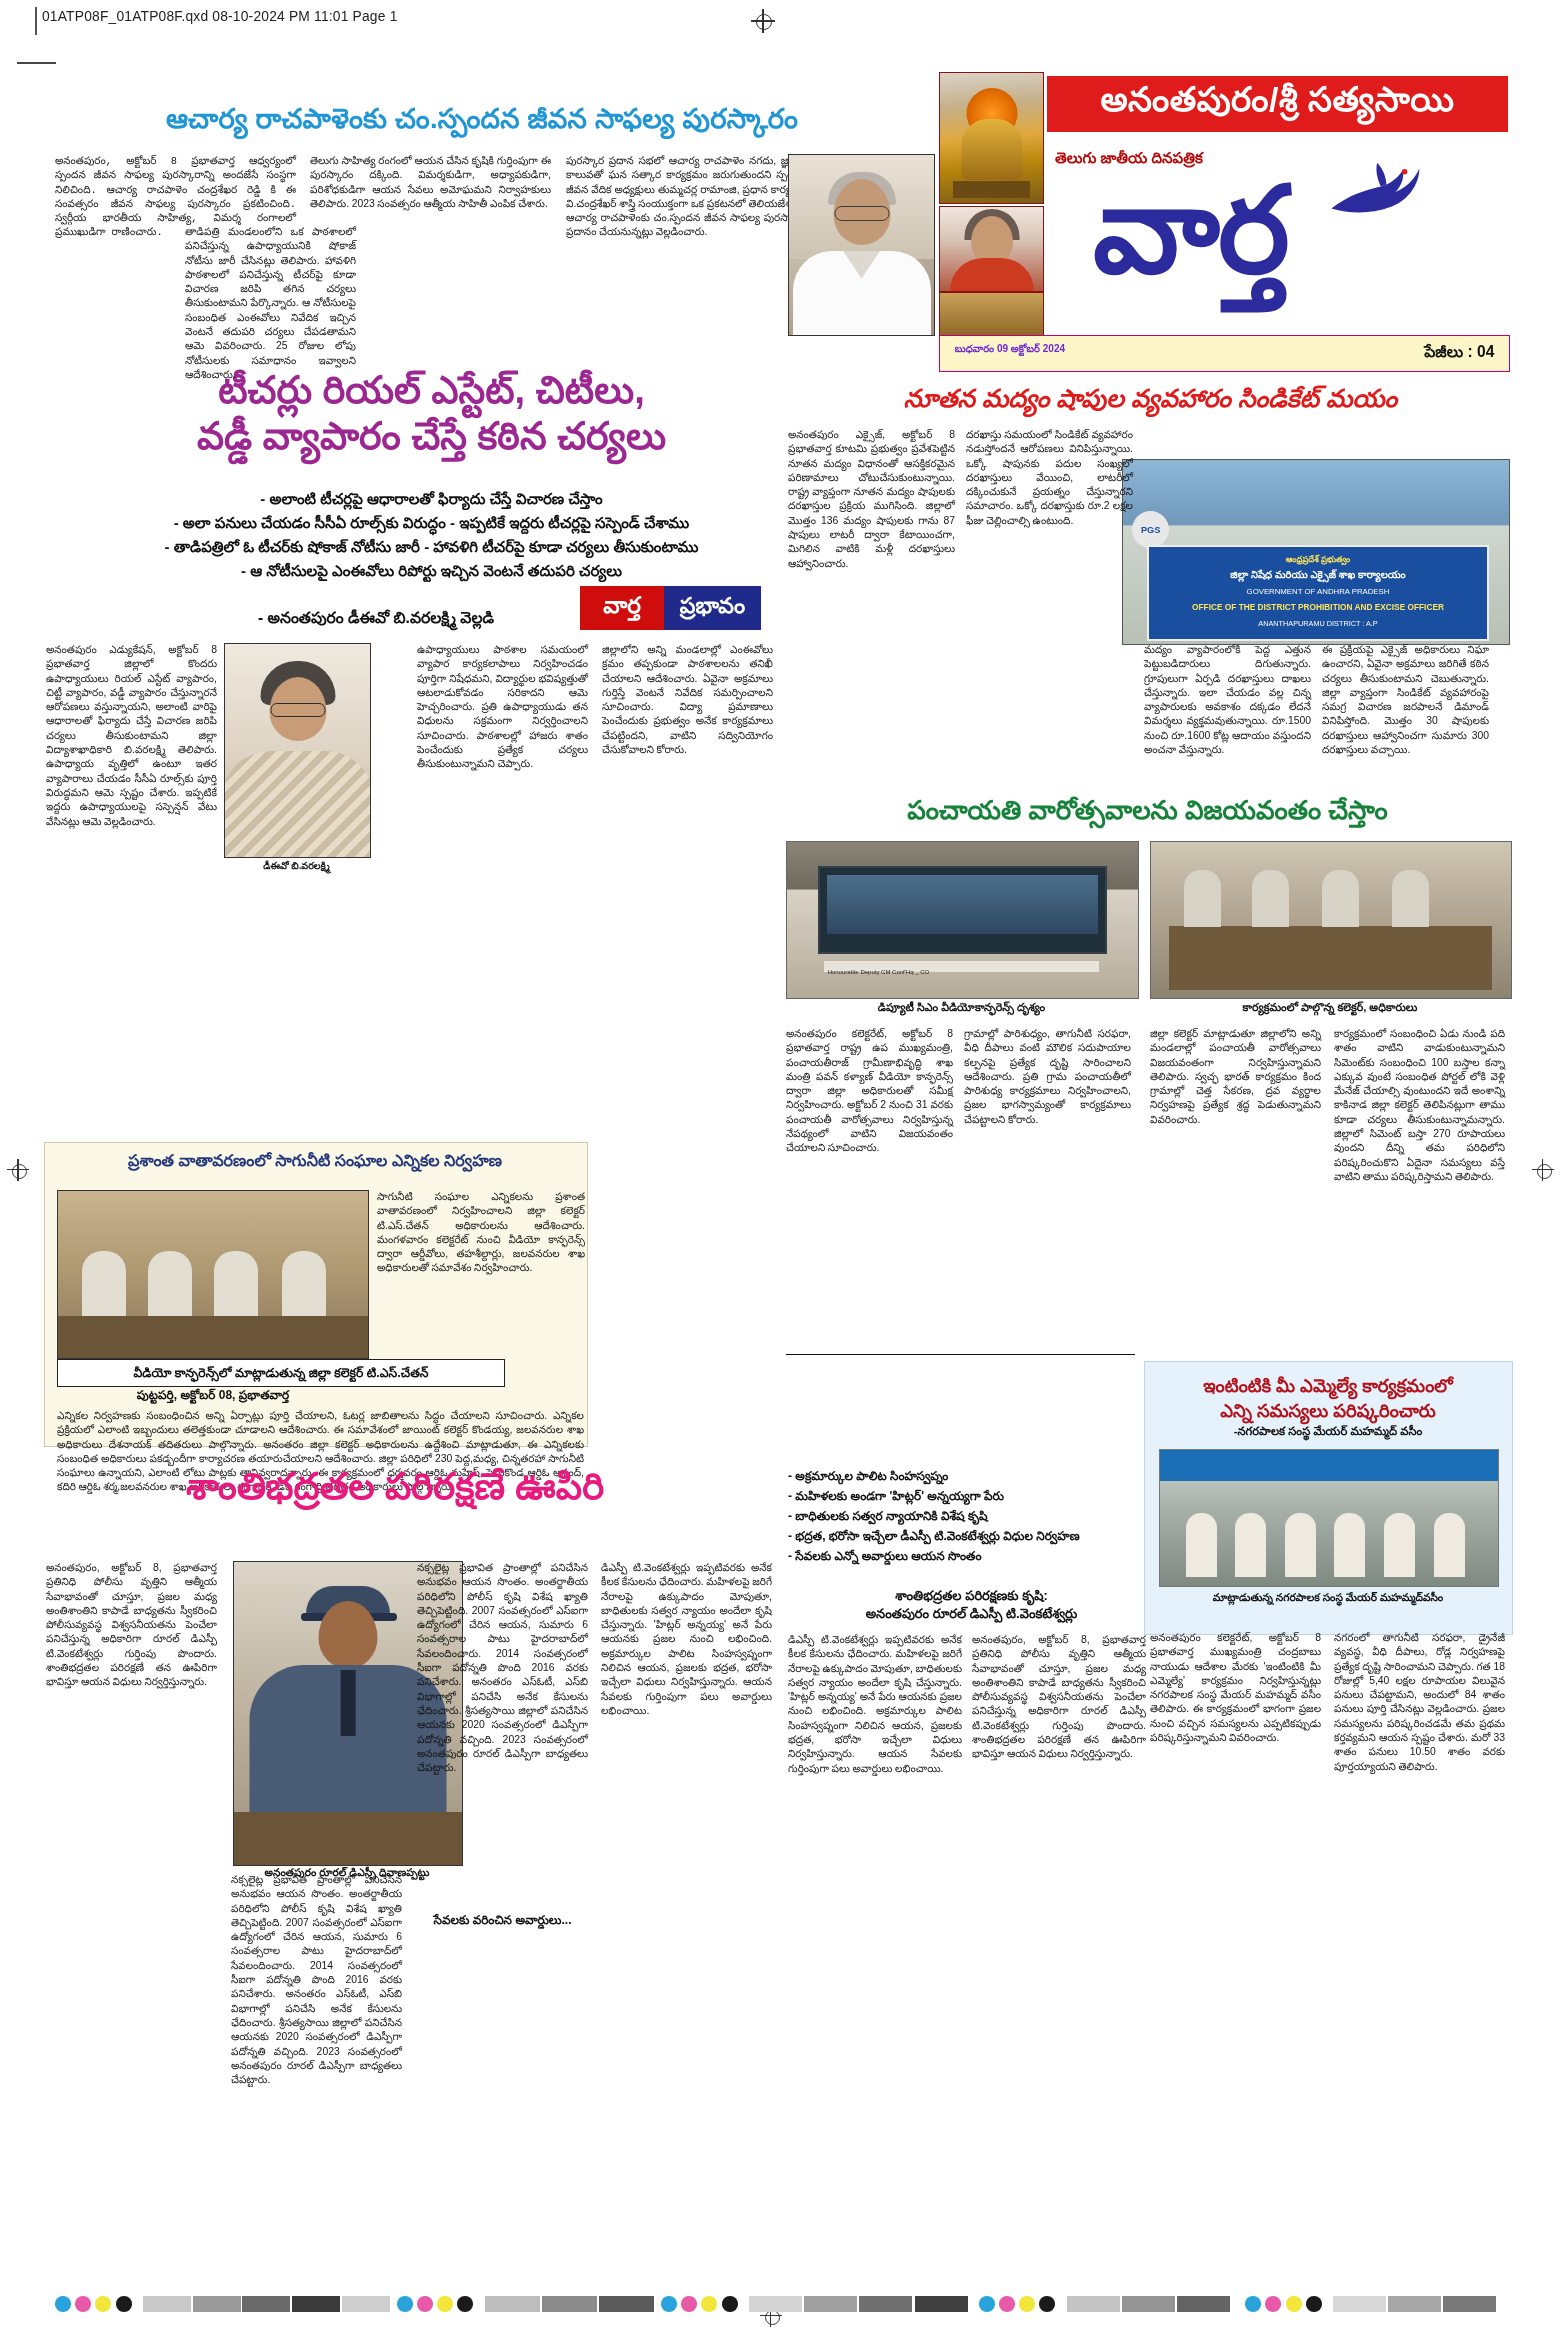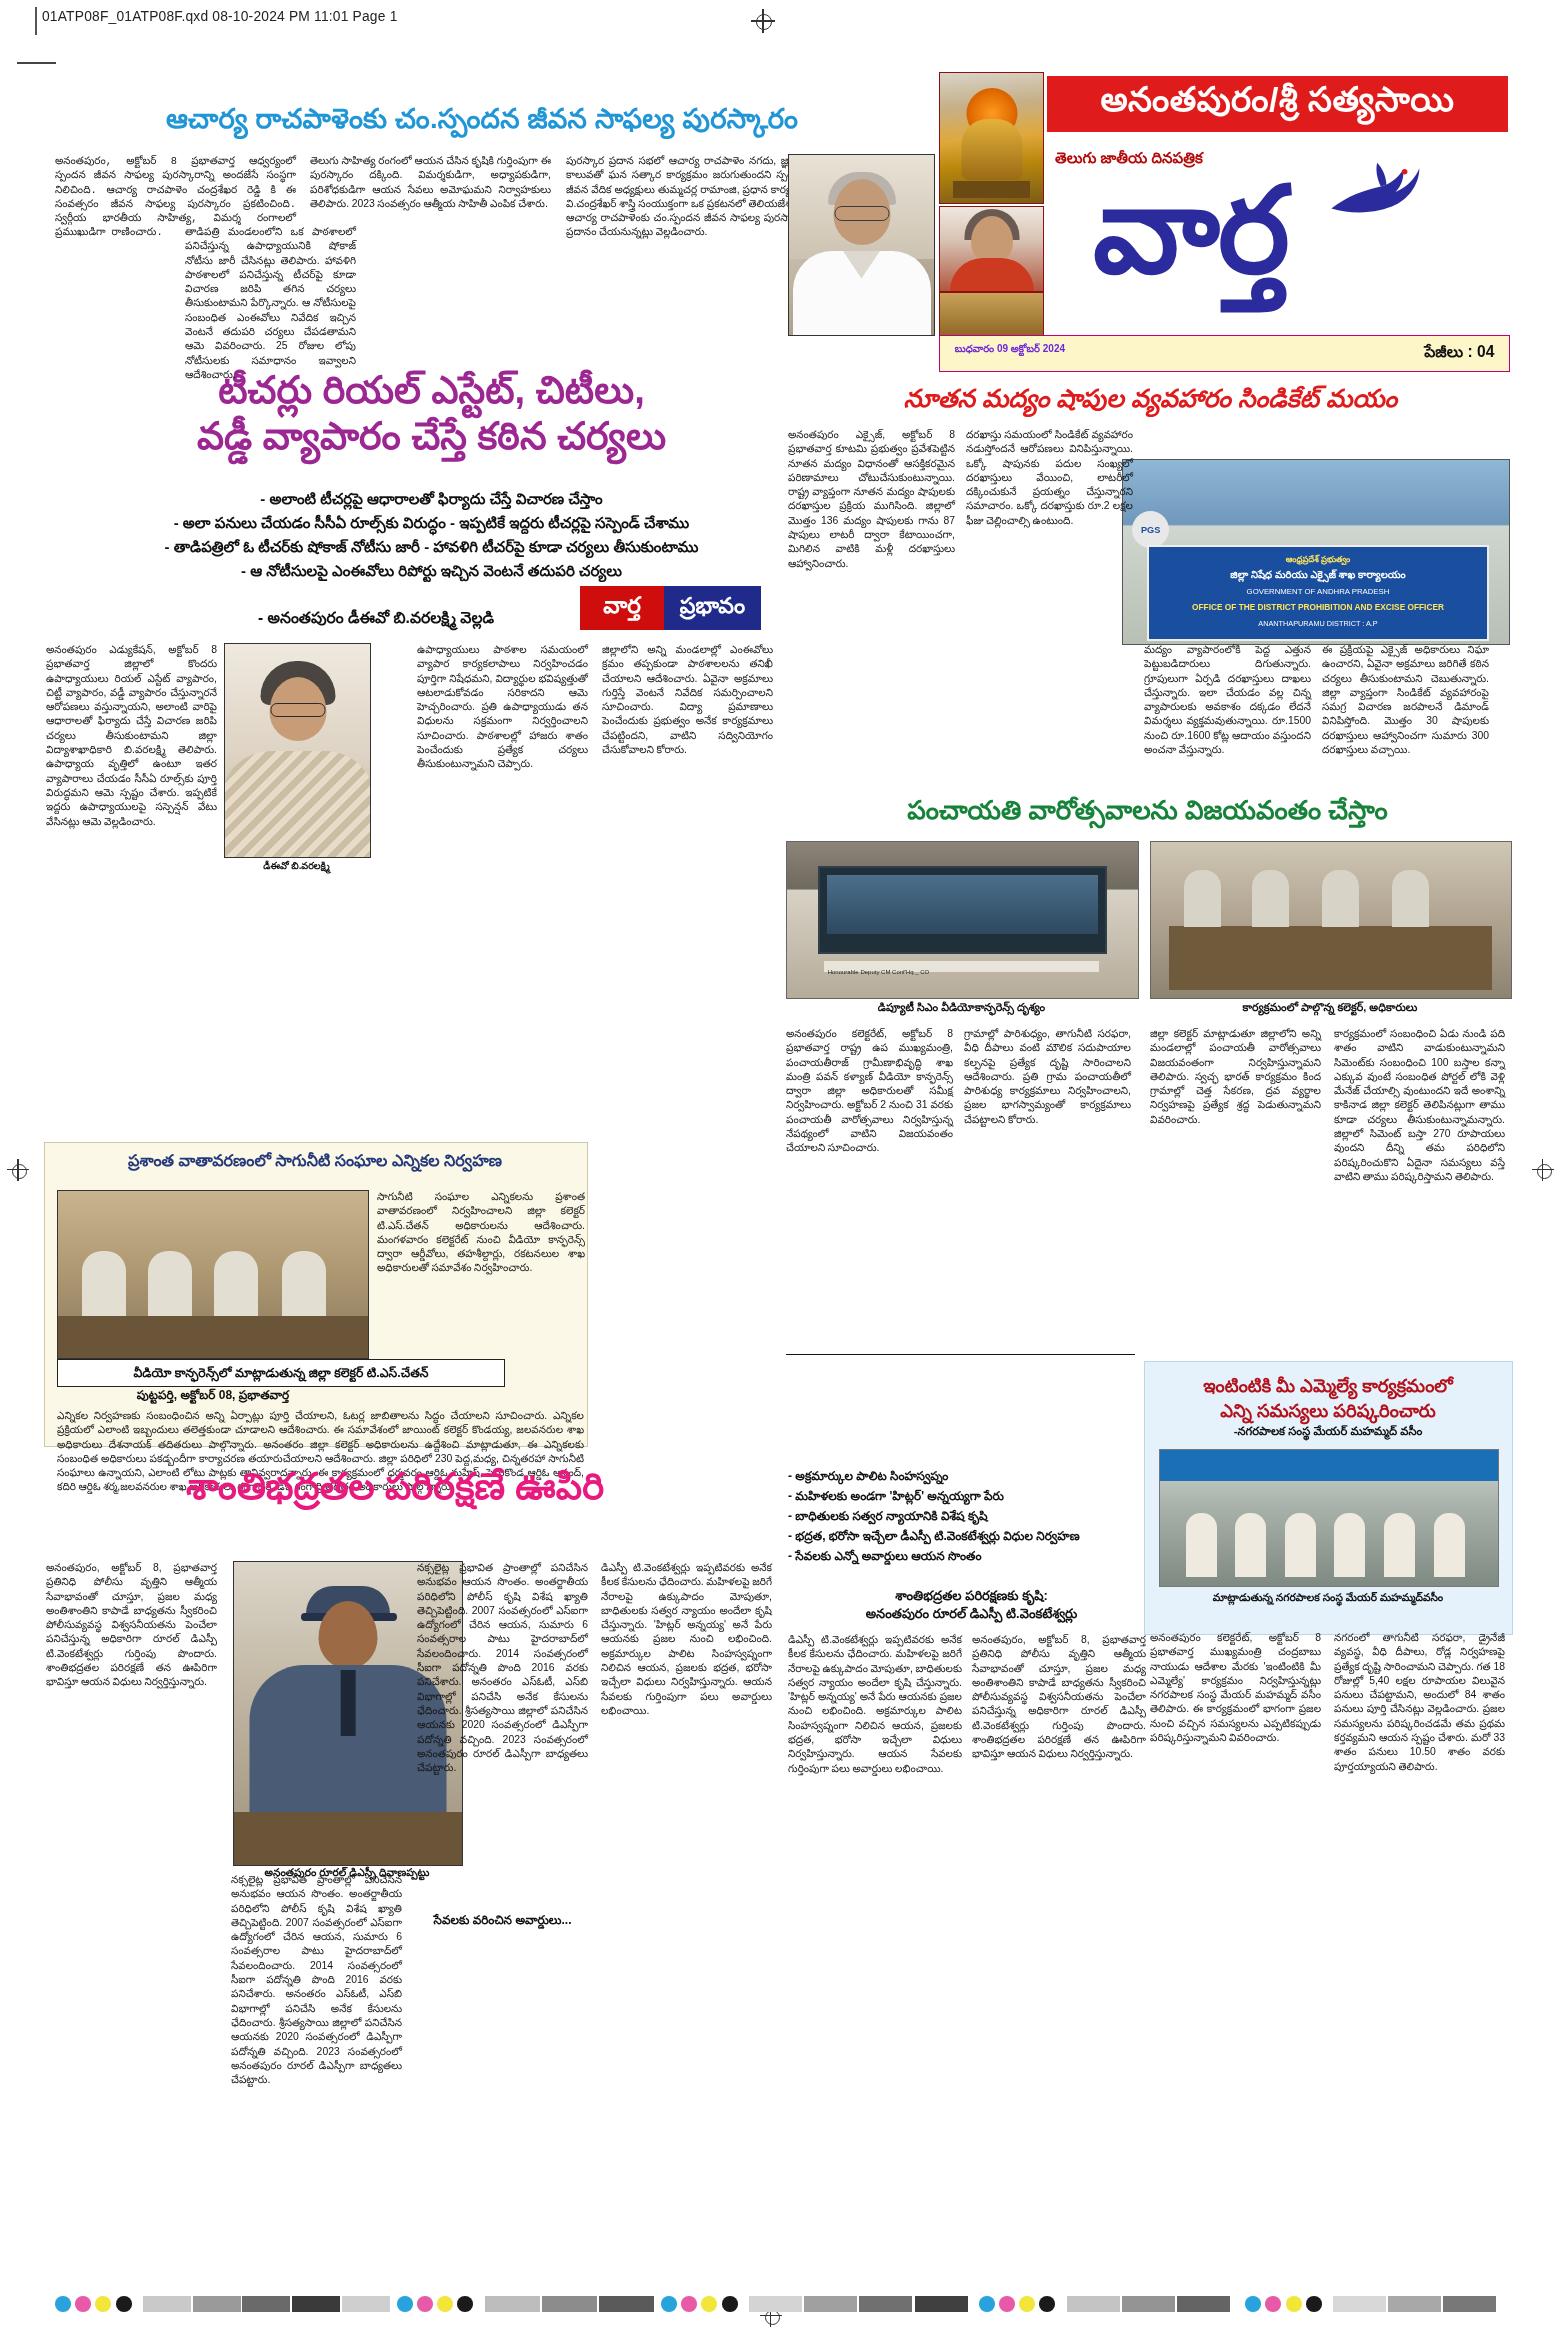--- a/index.html
+++ b/index.html
@@ -346,21 +346,21 @@
     <div class="pp" style="left:24px;"></div>
       <div class="pp" style="left:90px;"></div>
     <div class="pp" style="left:156px;"></div>
       <div class="pp" style="left:224px;"></div>
     <div class="tbl"></div>
   </div>
   <div class="irrCapBox">
     <span class="tel">వీడియో కాన్ఫరెన్స్‌లో మాట్లాడుతున్న జిల్లా కలెక్టర్ టి.ఎస్.చేతన్</span>
   </div>
   <div class="irrDate tel">పుట్టపర్తి, అక్టోబర్ 08, ప్రభాతవార్త</div>
-  <div class="irrText col-text tel" style="height:211px;">సాగునీటి సంఘాల ఎన్నికలను ప్రశాంత వాతావరణంలో నిర్వహించాలని జిల్లా కలెక్టర్ టి.ఎస్.చేతన్ అధికారులను ఆదేశించారు. మంగళవారం కలెక్టరేట్ నుంచి వీడియో కాన్ఫరెన్స్ ద్వారా ఆర్డీవోలు, తహశీల్దార్లు, రకటనలుల శాఖ అధికారులతో సమావేశం నిర్వహించారు.</div>
+  <div class="irrText col-text tel" style="height:211px;">సాగునీటి సంఘాల ఎన్నికలను ప్రశాంత వాతావరణంలో నిర్వహించాలని జిల్లా కలెక్టర్ టి.ఎస్.చేతన్ అధికారులను ఆదేశించారు. మంగళవారం కలెక్టరేట్ నుంచి వీడియో కాన్ఫరెన్స్ ద్వారా ఆర్డీవోలు, తహశీల్దార్లు, జలవనరుల శాఖ అధికారులతో సమావేశం నిర్వహించారు.</div>
   <div class="irrText2 col-text tel" style="height:55px;">ఎన్నికల నిర్వహణకు సంబంధించిన అన్ని ఏర్పాట్లు పూర్తి చేయాలని, ఓటర్ల జాబితాలను సిద్ధం చేయాలని సూచించారు. ఎన్నికల ప్రక్రియలో ఎలాంటి ఇబ్బందులు తలెత్తకుండా చూడాలని ఆదేశించారు. ఈ సమావేశంలో జాయింట్ కలెక్టర్ కొండయ్య, జలవనరుల శాఖ అధికారులు దేశనాయక్ తదితరులు పాల్గొన్నారు. అనంతరం జిల్లా కలెక్టర్ అధికారులను ఉద్దేశించి మాట్లాడుతూ, ఈ ఎన్నికలకు సంబంధిత అధికారులు పకడ్బందీగా కార్యాచరణ తయారుచేయాలని ఆదేశించారు. జిల్లా పరిధిలో 230 పెద్ద,మధ్య, చిన్నతరహా సాగునీటి సంఘాలు ఉన్నాయని, ఎలాంటి లోటు పాట్లకు తావివ్వరాదన్నారు. ఈ కార్యక్రమంలో ధర్మవరం ఆర్డిఓ మహేష్, పెనుకొండ ఆర్డిఓ ఆనంద్, కదిరి ఆర్డిఓ శర్మ,జలవనరుల శాఖ అధికారులు గంగాధర్, డిఇ గంగాద్రి తదితర అధికారులు పాల్గొన్నారు.</div>
 
   <div class="hl-pink tel">శాంతిభద్రతల పరిరక్షణే ఊపిరి</div>
   <div class="dspPhoto">
     <div class="cap"></div>
       <div class="head"></div>
       <div class="uni"></div>
       <div class="tie"></div>
       <div class="desk"></div>
   </div>

